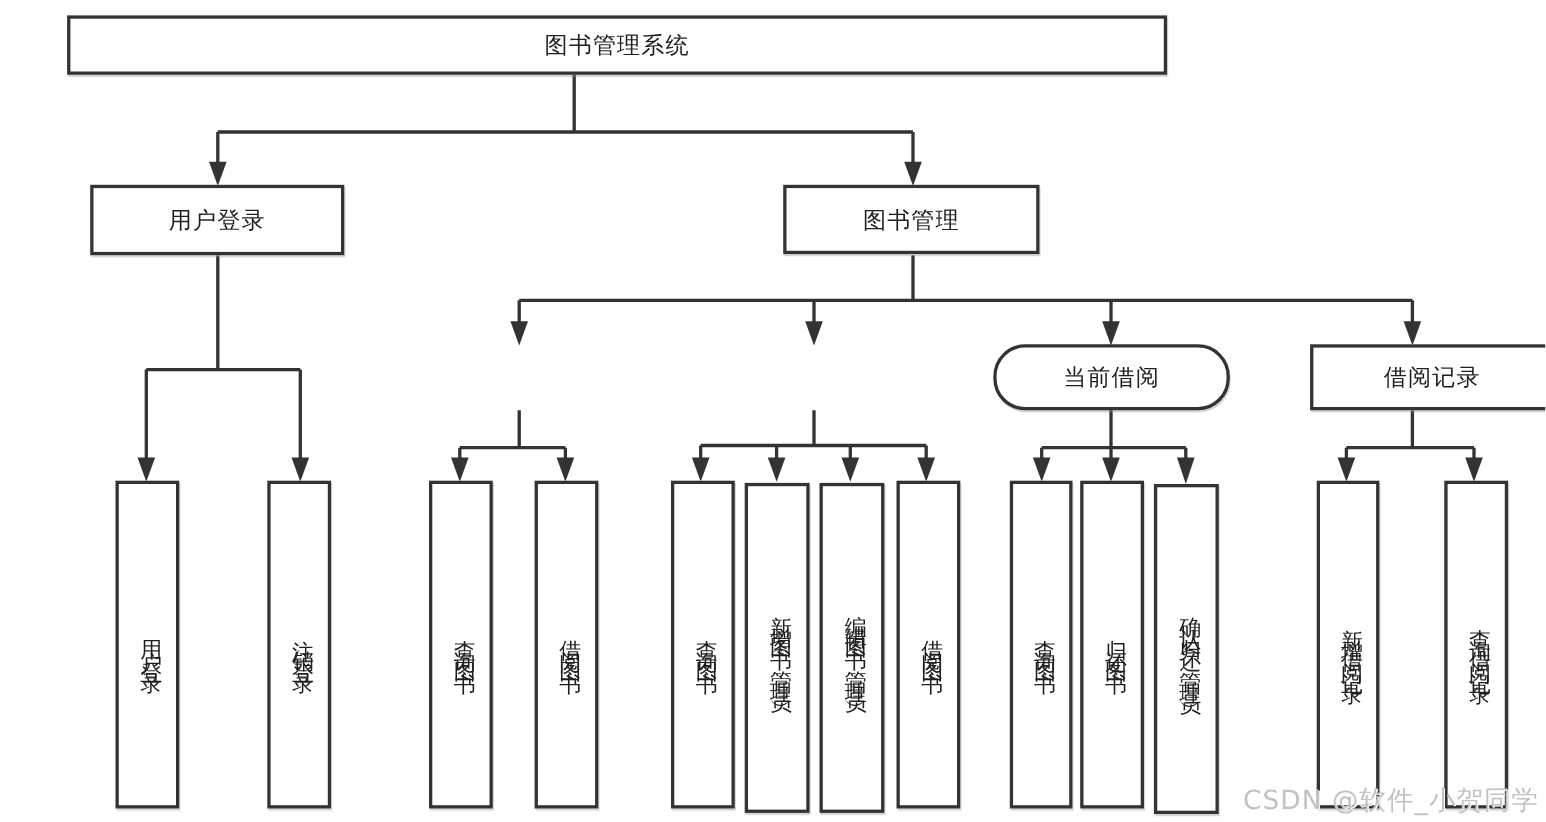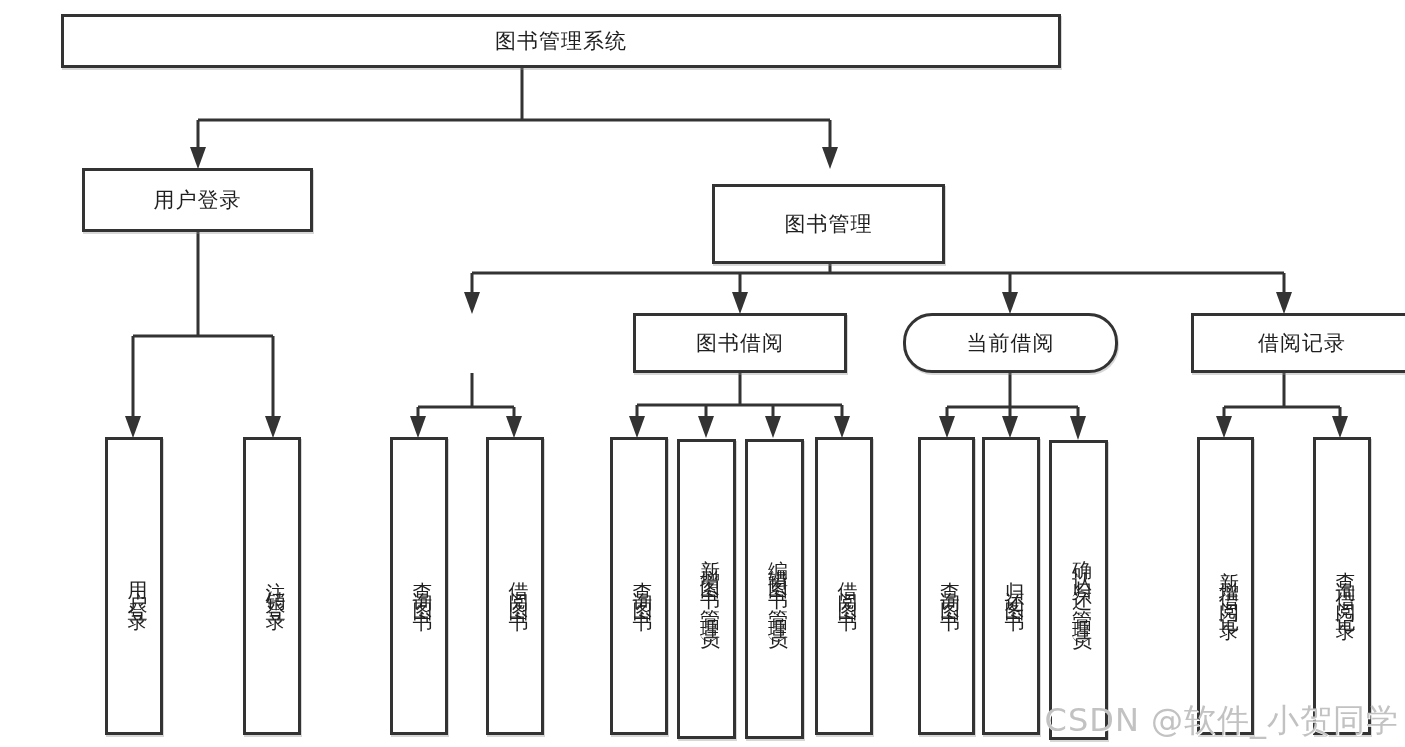--- a/index.html
+++ b/index.html
@@ -46,21 +46,21 @@
     writing-mode: vertical-lr;
     text-orientation: mixed;
     letter-spacing: 10px;
     line-height: 1.1;
     padding-block-start: 8px;
   }
   .watermark {
     position: absolute;
     right: 6px;
     bottom: 4px;
-    font-size: 32px;
+    font-size: 24px;
     color: var(--watermark);
     letter-spacing: 1px;
     text-shadow: 1px 1px 0 #ffffff;
     z-index: 5;
     white-space: nowrap;
   }
 </style>
 </head>
 <body>
 
@@ -109,27 +109,24 @@
     </g>
   </svg>
 
   <div class="node hbox" style="left:21px; top:14px; width:1000px; height:54px;margin-left:40px;">
     <span>图书管理系统</span>
   </div>
 
   <div class="node hbox" style="left:82px; top:168px; width:231px; height:64px;">
     <span>用户登录</span>
   </div>
-  <div class="node hbox" style="left:712px; top:184px; width:233px; height:80px;">
+  <div class="node hbox" style="left:712px; top:168px; width:233px; height:63px;">
     <span>图书管理</span>
   </div>
 
-  <div class="node hbox" style="left:633px; top:313px; width:214px; height:60px;">
-    <span>图书借阅</span>
-  </div>
   <div class="node hbox" style="left:903px; top:313px; width:215px; height:60px;border-radius:29px;">
     <span>当前借阅</span>
   </div>
   <div class="node hbox" style="left:1191px; top:313px; width:222px; height:60px;">
     <span>借阅记录</span>
   </div>
 
   <div class="node vbox" style="left:105px; top:437px; width:58px; height:298px;">
     <span class="vtext">用户登录</span>
   </div>

